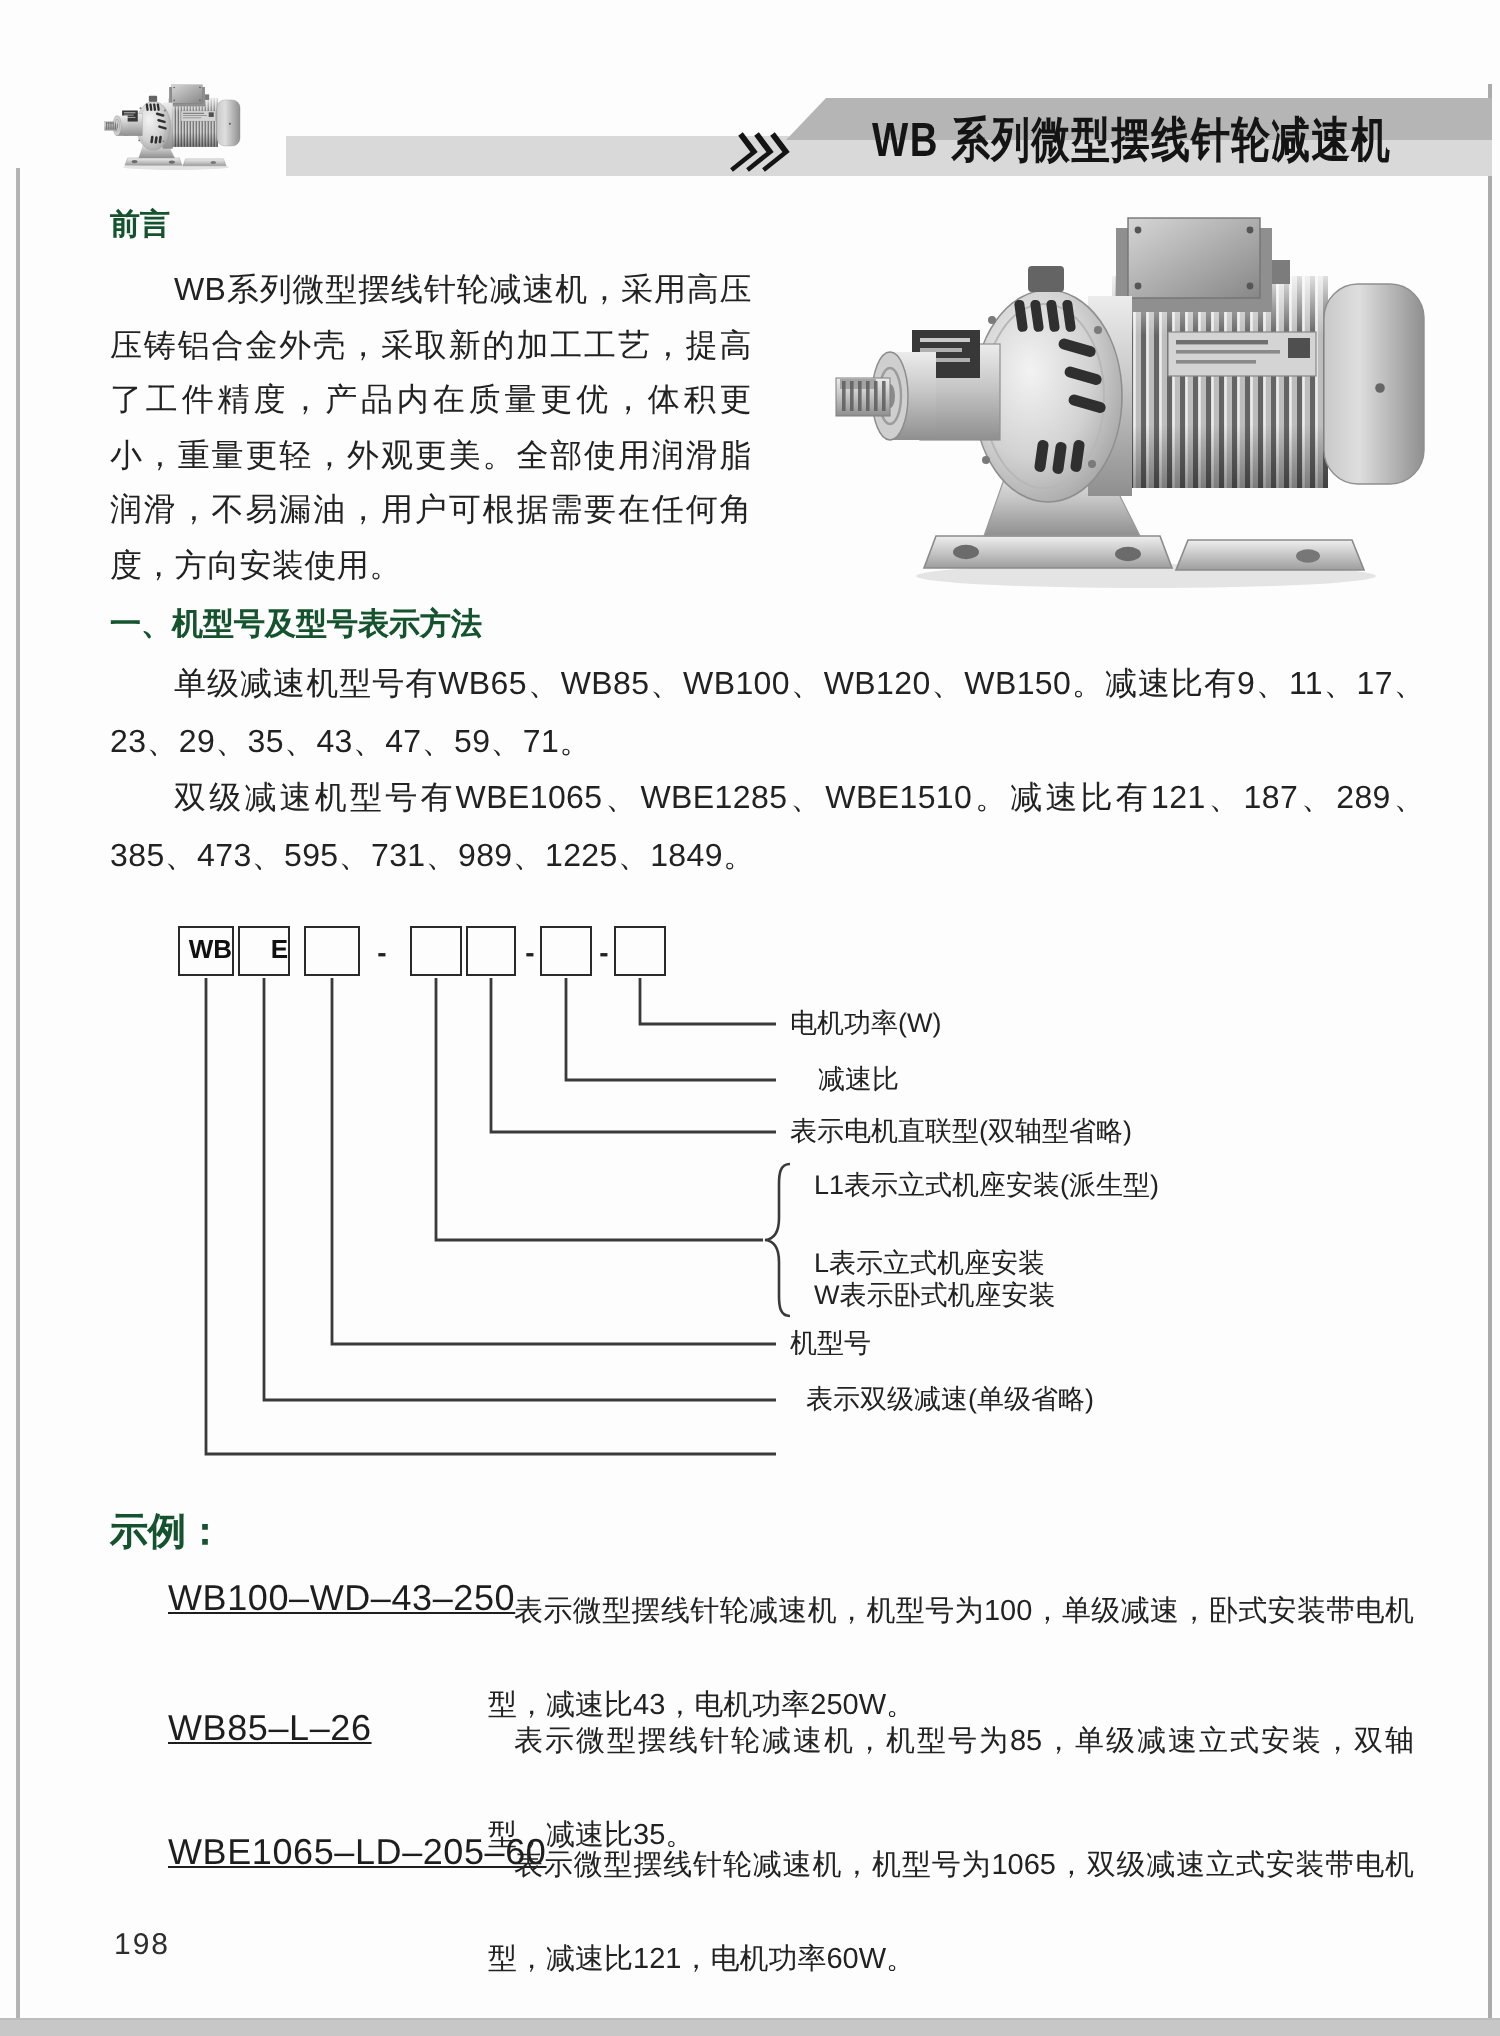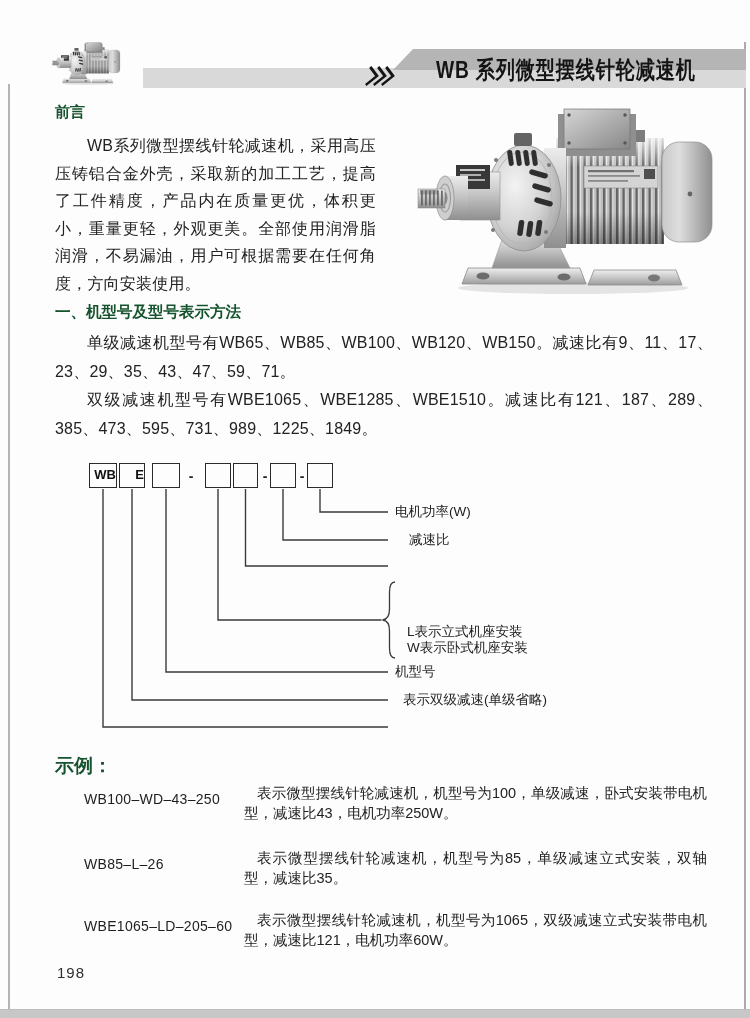--- a/index.html
+++ b/index.html
@@ -36,24 +36,24 @@
   .dg-box{position:absolute;top:5px;height:25px;border:1.6px solid #2a2a2a;
     box-sizing:border-box;text-align:right;font-size:13px;font-weight:bold;
     line-height:22px;color:#111;background:transparent;}
   .dg-dash{position:absolute;top:5px;height:26px;width:14px;line-height:26px;
     text-align:center;font-weight:bold;color:#222;font-size:14px;}
   .dg-label{position:absolute;font-size:13.5px;color:#222;white-space:nowrap;height:20px;line-height:20px;}
   .dg-lines{position:absolute;left:0;top:0;}
   
   .examples-head{left:55px;top:753px;font-size:19px;}
   .ex-row{left:0;width:750px;height:70px;}
-  .ex-code{position:absolute;left:84px;top:0;font-size:14px;line-height:33px;
-    letter-spacing:.3px;color:#1e1e1e;white-space:nowrap;}
+  .ex-code{position:absolute;left:84px;top:0;font-size:18px;line-height:33px;
+    letter-spacing:.3px;color:#1e1e1e;white-space:nowrap;text-decoration:underline;}
   .ex-desc{position:absolute;left:244px;top:0;width:463px;font-size:14.5px;
-    line-height:20px;text-align:justify;text-indent:.9em;color:#222;}
+    line-height:47px;text-align:justify;text-indent:.9em;color:#222;}
   .page-num{left:57px;top:964px;font-size:15px;color:#2e2e2e;letter-spacing:1px;}
 </style>
 </head>
 <body>
 
 <svg width="0" height="0" style="position:absolute" aria-hidden="true">
   <defs>
     <linearGradient id="gV" x1="0" y1="0" x2="0" y2="1">
       <stop offset="0" stop-color="#ececec"></stop>
         <stop offset=".45" stop-color="#c6c6c6"></stop>
@@ -204,20 +204,22 @@
   <div class="dg-dash" style="left:99px">-</div>
   <div class="dg-box" style="left:120px;width:26px"></div>
   <div class="dg-box" style="left:148px;width:25px"></div>
   <div class="dg-dash" style="left:173px">-</div>
   <div class="dg-box" style="left:185px;width:26px"></div>
   <div class="dg-dash" style="left:210px">-</div>
   <div class="dg-box" style="left:222px;width:26px"></div>
 
   <div class="dg-label" style="left:310px;top:44px">电机功率(W)</div>
   <div class="dg-label" style="left:324px;top:72px">减速比</div>
+  <div class="dg-label" style="left:310px;top:98px">表示电机直联型(双轴型省略)</div>
+  <div class="dg-label" style="left:322px;top:125px">L1表示立式机座安装(派生型)</div>
   <div class="dg-label" style="left:322px;top:164px">L表示立式机座安装</div>
   <div class="dg-label" style="left:322px;top:180px">W表示卧式机座安装</div>
   <div class="dg-label" style="left:310px;top:204px">机型号</div>
   <div class="dg-label" style="left:318px;top:232px">表示双级减速(单级省略)</div>
 </div>
 
 <div class="abs h-small examples-head">示例：</div>
 
 <div class="abs ex-row" style="top:783px">
   <div class="ex-code">WB100–WD–43–250</div>

